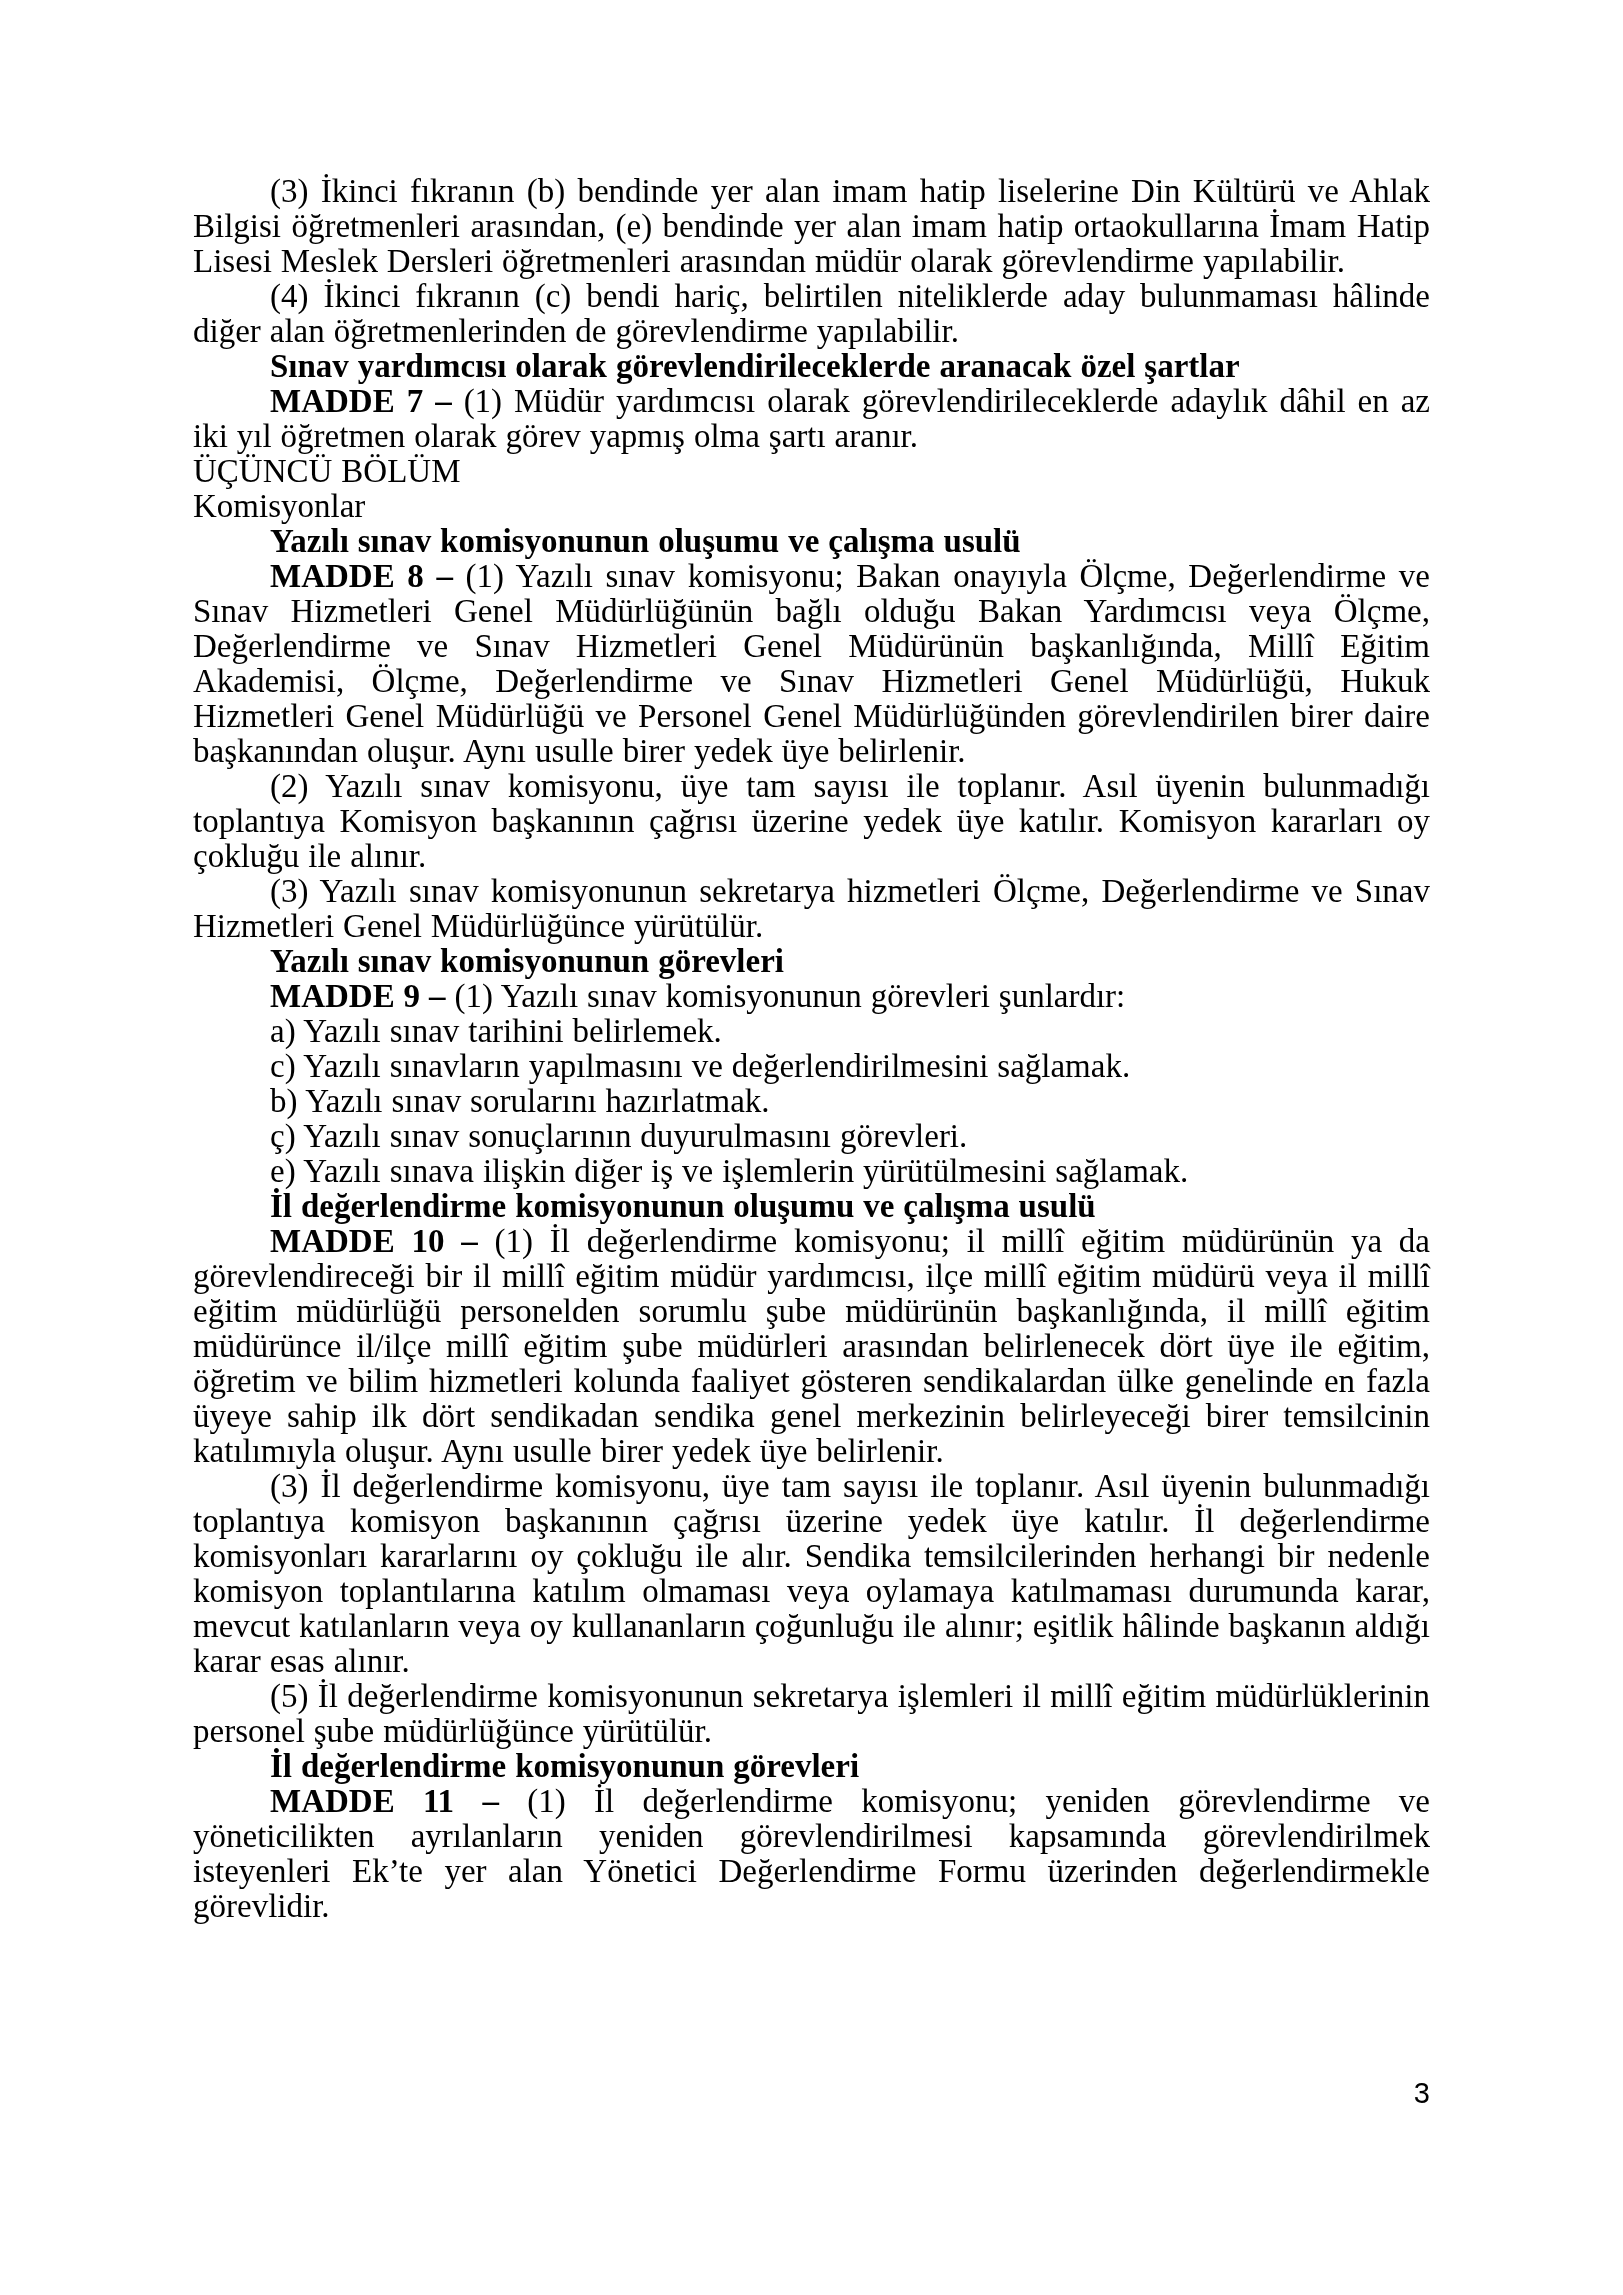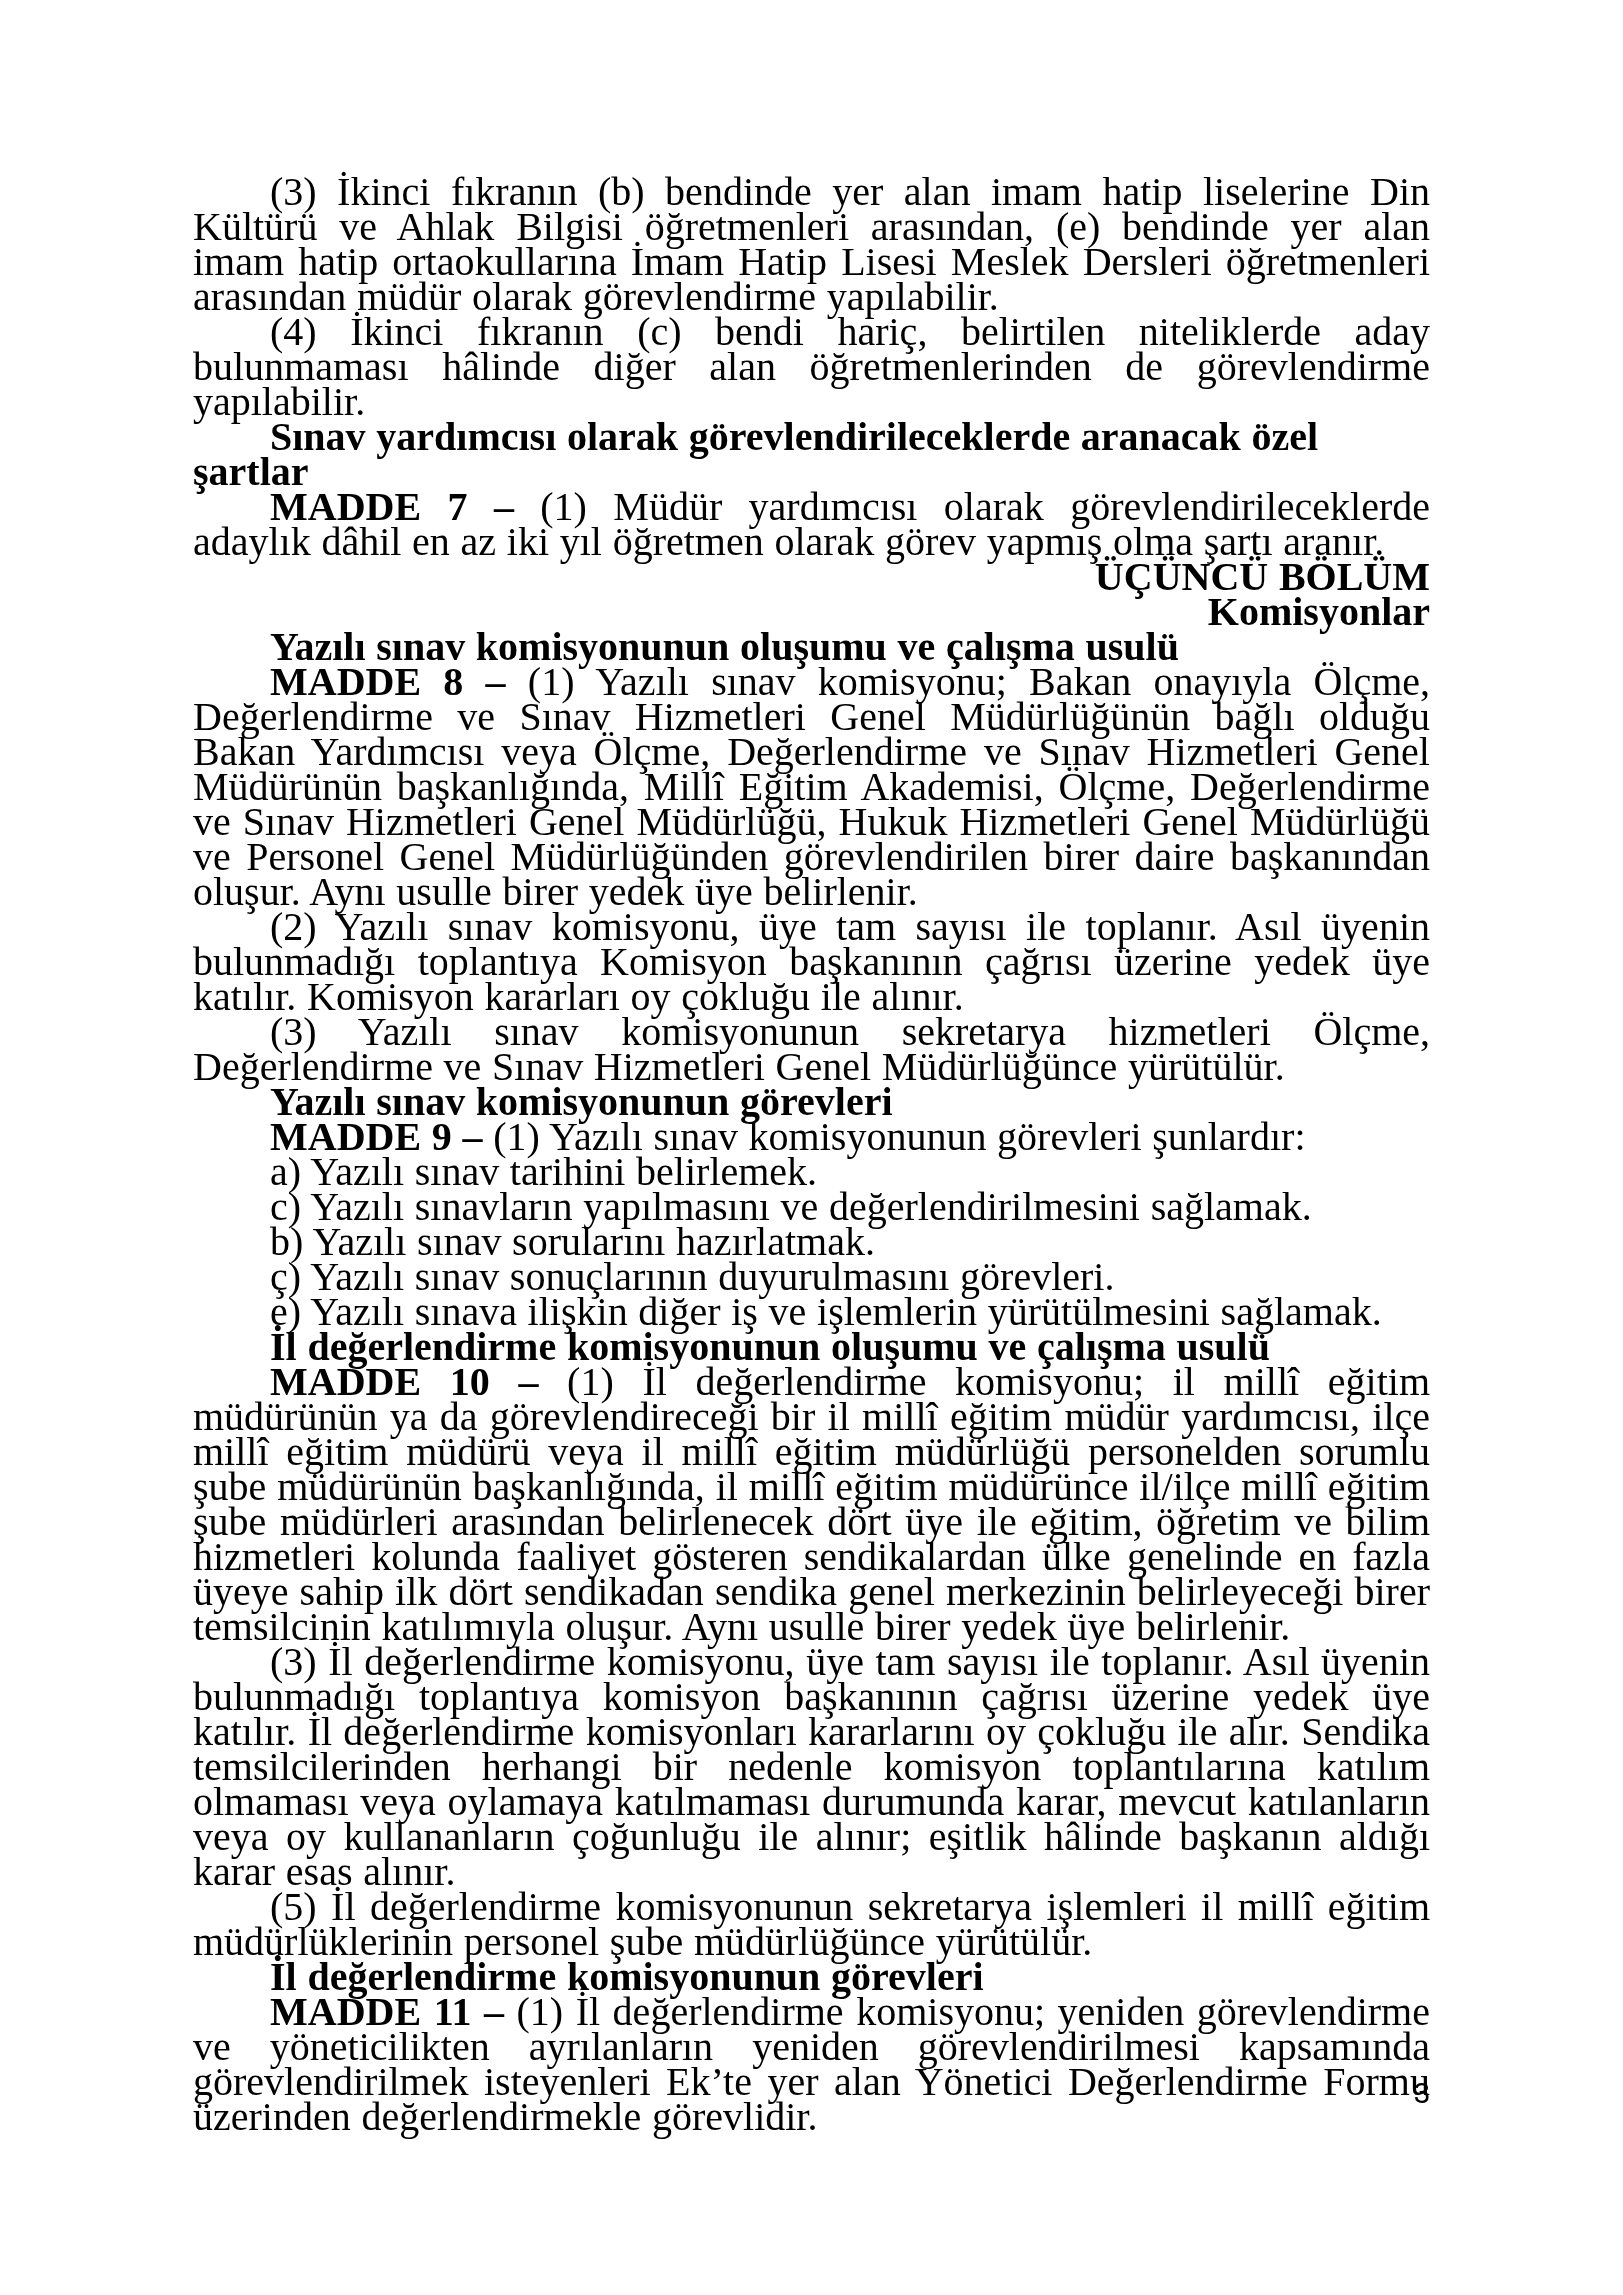--- a/index.html
+++ b/index.html
@@ -15,33 +15,33 @@
     background: #ffffff;
     overflow: hidden;
   }
   .content {
     position: absolute;
     left: 193px; top: 174px;
     width: 1237px;
   }
   .par {
     margin: 0; padding: 0;
-    font-size: 40px;
+    font-size: 33px;
     line-height: 35px;
     text-align: justify;
     text-indent: 77px;
     word-spacing: 0.7px;
   }
   .heading {
     font-weight: bold;
     text-align: left;
   }
   .center {
-    font-weight: bold;
-    text-align: right;
+    font-weight: normal;
+    text-align: left;
     text-indent: 0;
   }
   .lead { font-weight: bold; }
   .page-number {
     position: absolute;
     top: 2079px;
     right: 193px;
     font-family: "Liberation Sans", "DejaVu Sans", sans-serif;
     font-size: 29px;
     line-height: 29px;

